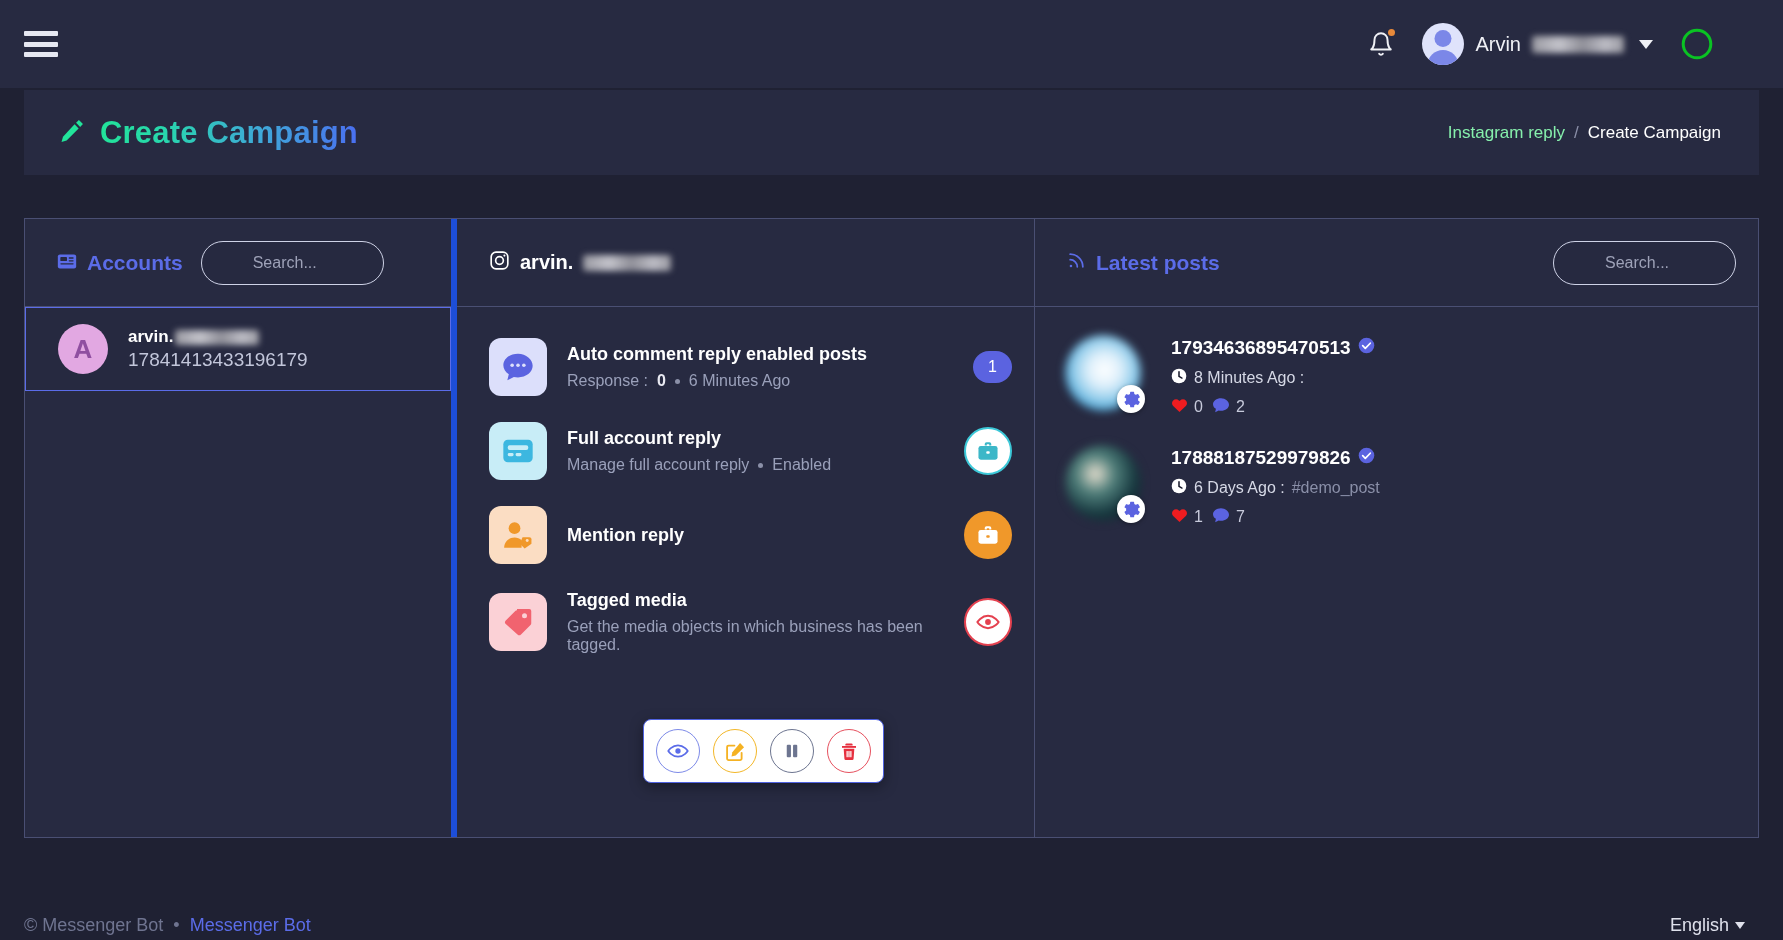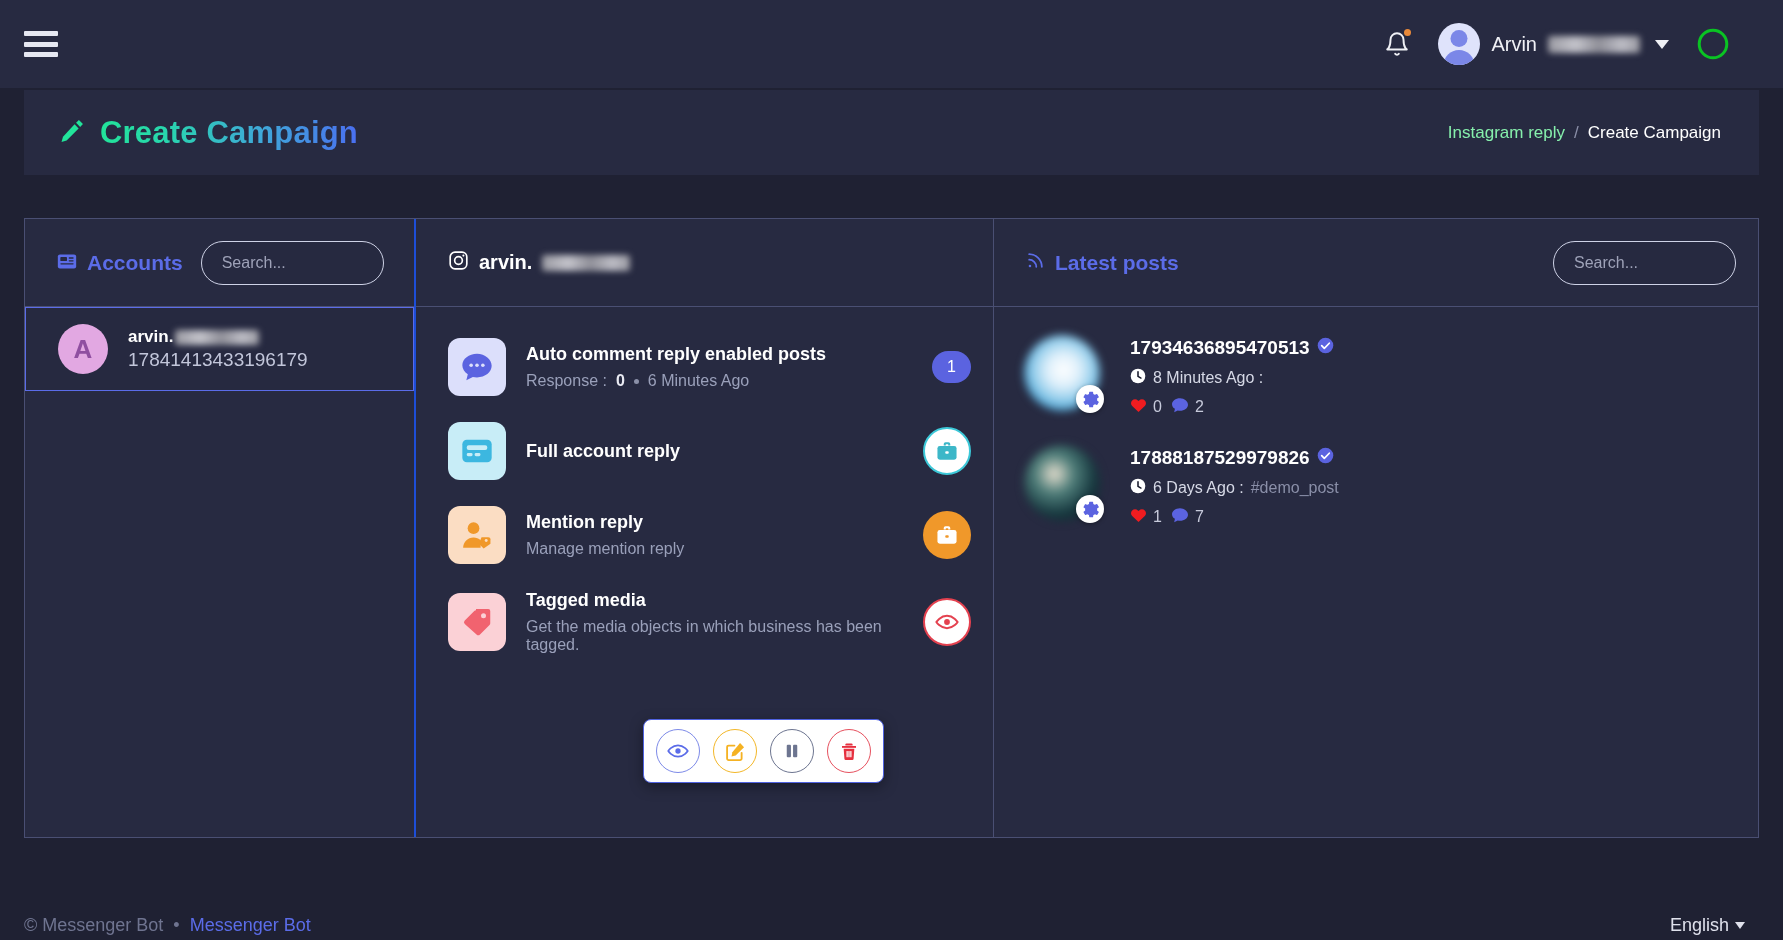--- a/index.html
+++ b/index.html
@@ -9,21 +9,21 @@
     font-family: "Liberation Sans", sans-serif;
     overflow: hidden;
   }
   .app { position: relative; width: 1783px; height: 940px; background: #1f2133; }
 
   
   .topnav {
     position: absolute; left: 0; top: 0; width: 1783px; height: 88px;
     background: #272a41;
     display: flex; align-items: center; justify-content: space-between;
-    padding: 0 52px 0 24px;
+    padding: 0 68px 0 24px;
   }
   .hamburger { width: 34px; height: 26px; display: flex; flex-direction: column;
                justify-content: space-between; cursor: pointer; }
   .hamburger span { display: block; height: 5px; background: #e6e8f2; border-radius: 1px; }
   .nav-right { display: flex; align-items: center; gap: 26px; }
   .bell-wrap { position: relative; width: 30px; height: 34px; display:flex; align-items:center; justify-content:center;}
   .bell-dot { position: absolute; top: 2px; right: 1px; width: 7px; height: 7px;
               border-radius: 50%; background: #e8893a; }
   .user-chip { display: flex; align-items: center; gap: 11px; cursor: pointer; }
   .avatar-nav {
@@ -61,41 +61,41 @@
   .breadcrumb .sep { color: #8b8fa8; }
 
   
   .panels {
     position: absolute; left: 24px; top: 218px; width: 1735px; height: 620px;
     display: flex;
     border: 1px solid #4a4f73;
     background: #272a41;
   }
   .panel { position: relative; height: 100%; }
-  .panel.accounts { width: 391px; border-right: 2px solid #1d4ed8; }
+  .panel.accounts { width: 432px; border-right: 6px solid #1d4ed8; }
   .panel.detail   { width: 578px; border-right: 1px solid #4a4f73; }
   .panel.posts    { flex: 1; }
 
   .panel-head {
     height: 88px; border-bottom: 1px solid #4a4f73;
     display: flex; align-items: center; gap: 18px;
     padding: 0 22px 0 32px;
   }
   .panel-head-title {
     font-size: 21px; font-weight: 700; color: #5b6ce8;
     display: flex; align-items: center; gap: 10px; white-space: nowrap;
   }
   .panel-head-title.white { color: #ffffff; font-weight: 600; font-size: 20px; }
   .search-pill {
     background: #262940; border: 1px solid #ced2e6; border-radius: 26px;
     height: 44px; width: 183px; display: flex; align-items: center; padding: 0 20px;
   }
   .search-pill input {
     background: transparent; border: 0; outline: none; width: 100%;
-    color: #d946ef; font-size: 16px; font-family: "Liberation Sans", sans-serif;
+    color: #d946ef; font-size: 16px; font-family: "Liberation Sans", sans-serif; margin-left: 31px;
   }
   .search-pill input::placeholder { color: #9ea2b8; }
   .report-btn {
     background: #ffffff; border: 1px solid #4f62e0; border-radius: 26px;
     height: 44px; padding: 0 22px; display: flex; align-items: center;
     color: #5b6ce8; font-size: 16px; cursor: pointer; white-space: nowrap;
     font-family: "Liberation Sans", sans-serif;
   }
 
   
@@ -319,20 +319,25 @@
           <div class="tile cyan">
             <svg width="32" height="26" viewBox="0 0 24 19" fill="#3cb7e0">
               <rect x="1" y="1" width="22" height="17" rx="3.4"></rect>
               <rect x="4.3" y="5.2" width="15.4" height="3.6" rx="1.5" fill="#c8edf7"></rect>
               <rect x="4.3" y="11" width="4.4" height="2.5" rx="1.1" fill="#c8edf7"></rect>
               <rect x="10.2" y="11" width="4.4" height="2.5" rx="1.1" fill="#c8edf7"></rect>
             </svg>
           </div>
           <div class="detail-text">
             <div class="detail-title">Full account reply</div>
+            <div class="detail-sub">
+              <span>Manage full account reply</span>
+              <span class="dot-sep"></span>
+              <span>Enabled</span>
+            </div>
           </div>
           <div class="badge-end">
             <div class="badge-circle white-teal">
               <svg width="22" height="20" viewBox="0 0 24 22" fill="#3cb7c8">
                 <rect x="1.5" y="5.5" width="21" height="15" rx="2.6"></rect>
                 <path d="M8.4 5V3.4A2 2 0 0 1 10.4 1.4h3.2a2 2 0 0 1 2 2V5h-2.3V3.6h-2.6V5H8.4z"></path>
                 <rect x="10.1" y="11.3" width="3.8" height="2.6" rx="1" fill="#ffffff"></rect>
               </svg>
             </div>
           </div>
@@ -342,23 +347,20 @@
           <div class="tile peach">
             <svg width="32" height="30" viewBox="0 0 24 22" fill="#f0982a">
               <circle cx="9.4" cy="5.9" r="4.4"></circle>
               <path d="M1.6 20.6c0-4.3 3.5-7.7 7.8-7.7 2 0 3.9.8 5.3 2v5.7H1.6z"></path>
               <path d="M15.4 12.6h5.1c.9 0 1.6.7 1.6 1.6v3.4l-5.1 3.6-3.6-3.6 2-5z"></path>
               <circle cx="18.9" cy="15.1" r="1.1" fill="#fbddc3"></circle>
             </svg>
           </div>
           <div class="detail-text">
             <div class="detail-title">Mention reply</div>
-            <div class="detail-sub">
-              <span>Manage mention reply</span>
-            </div>
           </div>
           <div class="badge-end">
             <div class="badge-circle orange">
               <svg width="22" height="20" viewBox="0 0 24 22" fill="#ffffff">
                 <rect x="1.5" y="5.5" width="21" height="15" rx="2.6"></rect>
                 <path d="M8.4 5V3.4A2 2 0 0 1 10.4 1.4h3.2a2 2 0 0 1 2 2V5h-2.3V3.6h-2.6V5H8.4z"></path>
                 <rect x="10.1" y="11.3" width="3.8" height="2.6" rx="1" fill="#f0982a"></rect>
               </svg>
             </div>
           </div>

